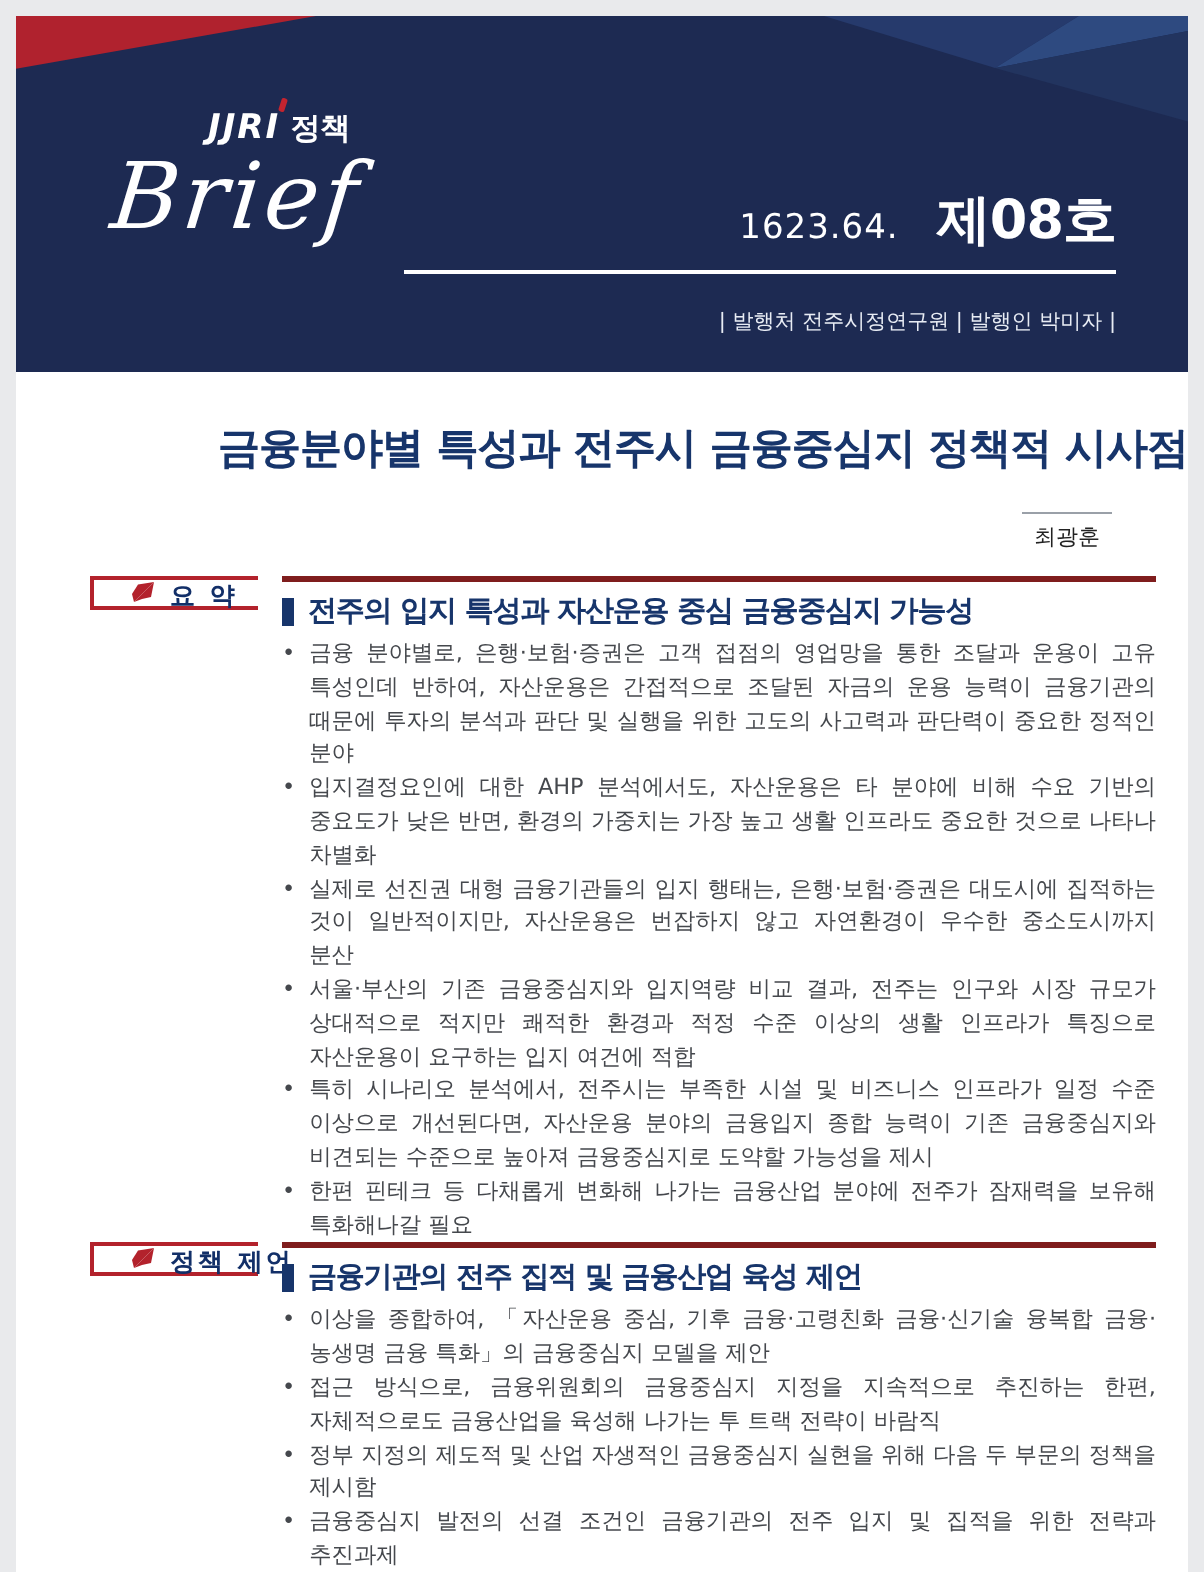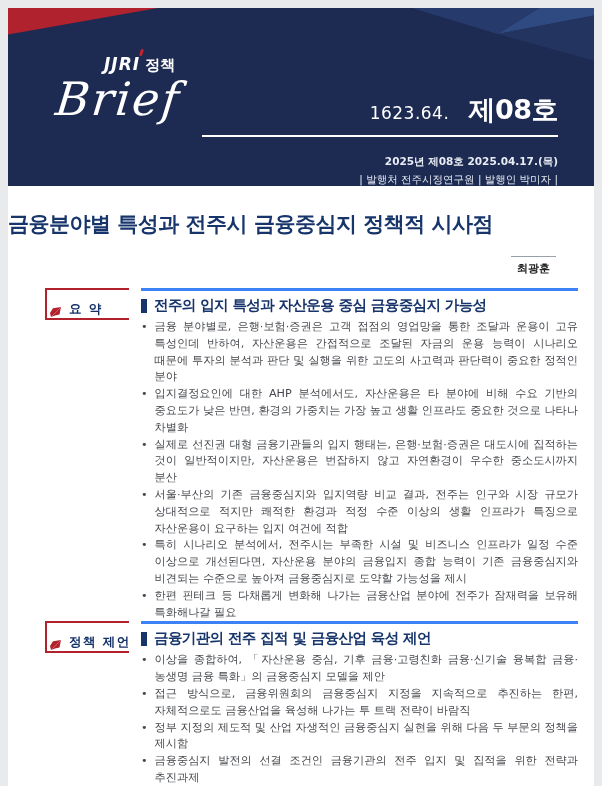--- a/index.html
+++ b/index.html
@@ -30,37 +30,37 @@
 
   .issue-block { position:absolute; right:36px; top:84px; text-align:right; color:#fff; }
   .issue-row { white-space:nowrap; }
   .issue-month { font-size:17px; letter-spacing:.5px; }
   .issue-no { font-size:27px; font-weight:bold; margin-left:14px; letter-spacing:-.5px; }
   .issue-rule { width:356px; height:2px; background:#fff; margin-top:7px; margin-left:auto; }
   .issue-meta { margin-top:16px; font-size:10.5px; line-height:1.7; color:#e8ecf4; }
   .issue-meta .b1 { font-weight:bold; }
 
   
-  .doc-title { margin-top:24px; text-align:left; font-size:21px; font-weight:bold;
+  .doc-title { margin-top:24px; text-align:right; font-size:21px; font-weight:bold;
                color:#17356b; letter-spacing:-0.5px; }
 
   .author-row { display:flex; justify-content:flex-end; margin:14px 38px 0 0; gap:16px; }
-  .author-name { font-size:11px; font-weight:bold; color:#222; border-top:1px solid #9aa0a8;
+  .author-name { font-size:11px; font-weight:normal; color:#222; border-top:1px solid #9aa0a8;
                  padding:4px 6px 0; height:fit-content; margin-top:4px; }
   .author-info { font-size:10.5px; line-height:1.5; color:#26292e; }
 
   .section { display:flex; align-items:flex-start; margin:0 16px 0 37px; }
   .section.first { margin-top:12px; }
-  .label-box { width:84px; min-width:84px; height:32px; margin-top:0;
+  .label-box { width:84px; min-width:84px; height:17px; margin-top:0;
                border:2.5px solid #b3222c; border-right:none;
-               display:flex; align-items:flex-end; gap:7px; padding:0 3px; }
+               display:flex; align-items:flex-start; gap:7px; padding:0 19px; }
   .label-text { font-size:12.5px; font-weight:bold; color:#122f68; letter-spacing:1.5px; white-space:nowrap; }
   .arrow-icon { width:12px; height:12px; flex:none; }
 
-  .sec-content { flex:1; border-top:3px solid #3b82f6; padding-top:5px; margin-left:12px; }
+  .sec-content { flex:1; border-top:3px solid #7f1d1d; padding-top:5px; margin-left:12px; }
   .sec-content.last { border-bottom:3px solid #203a66; padding-bottom:8px; }
   .sec-heading { display:flex; align-items:center; gap:7px; }
   .sq-marker { width:6px; height:14px; background:#17356b; flex:none; }
   .sec-heading-text { font-size:14.5px; font-weight:bold; color:#17356b; letter-spacing:-0.6px; white-space:nowrap; }
 
   ul.bullets { list-style:none; margin-top:4px; }
   ul.bullets li { display:flex; gap:7px; font-size:11.2px; line-height:1.5;
                   color:#45484d; text-align:justify; word-break:keep-all; }
   ul.bullets li .mk { flex:none; color:#45484d; }
 </style>
@@ -84,21 +84,20 @@
         <div class="logo-script">Brief</div>
       </div>
 
       <div class="issue-block">
         <div class="issue-row">
           <span class="issue-month">1623.64.</span>
           <span class="issue-no">제08호</span>
         </div>
         <div class="issue-rule"></div>
         <div class="issue-meta">
-          <div class="b1">2025년  제08호  2025.04.17.(목)</div>
           <div>| 발행처 전주시정연구원 | 발행인 박미자 |</div>
         </div>
       </div>
     </div>
 
     <div class="doc-title">금융분야별 특성과 전주시 금융중심지 정책적 시사점</div>
 
     <div class="author-row">
       <div class="author-name">최광훈</div>
     </div>
@@ -112,21 +111,21 @@
         <span class="label-text">요 약</span>
       </div>
       <div class="sec-content">
         <div class="sec-heading">
           <span class="sq-marker"></span>
           <span class="sec-heading-text">전주의 입지 특성과 자산운용 중심 금융중심지 가능성</span>
         </div>
         <ul class="bullets">
           <li>
               <span class="mk">•</span>
-              <span>금융 분야별로, 은행·보험·증권은 고객 접점의 영업망을 통한 조달과 운용이 고유 특성인데 반하여, 자산운용은 간접적으로 조달된 자금의 운용 능력이 시나리오 때문에 투자의 분석과 판단 및 실행을 위한 고도의 사고력과 판단력이 중요한 정적인 분야</span>
+              <span>금융 분야별로, 은행·보험·증권은 고객 접점의 영업망을 통한 조달과 운용이 고유 특성인데 반하여, 자산운용은 간접적으로 조달된 자금의 운용 능력이 금융기관의 때문에 투자의 분석과 판단 및 실행을 위한 고도의 사고력과 판단력이 중요한 정적인 분야</span>
             </li>
           <li>
               <span class="mk">•</span>
               <span>입지결정요인에 대한 AHP 분석에서도, 자산운용은 타 분야에 비해 수요 기반의 중요도가 낮은 반면, 환경의 가중치는 가장 높고 생활 인프라도 중요한 것으로 나타나 차별화</span>
             </li>
           <li>
               <span class="mk">•</span>
               <span>실제로 선진권 대형 금융기관들의 입지 행태는, 은행·보험·증권은 대도시에 집적하는 것이 일반적이지만, 자산운용은 번잡하지 않고 자연환경이 우수한 중소도시까지 분산</span>
             </li>
           <li>

